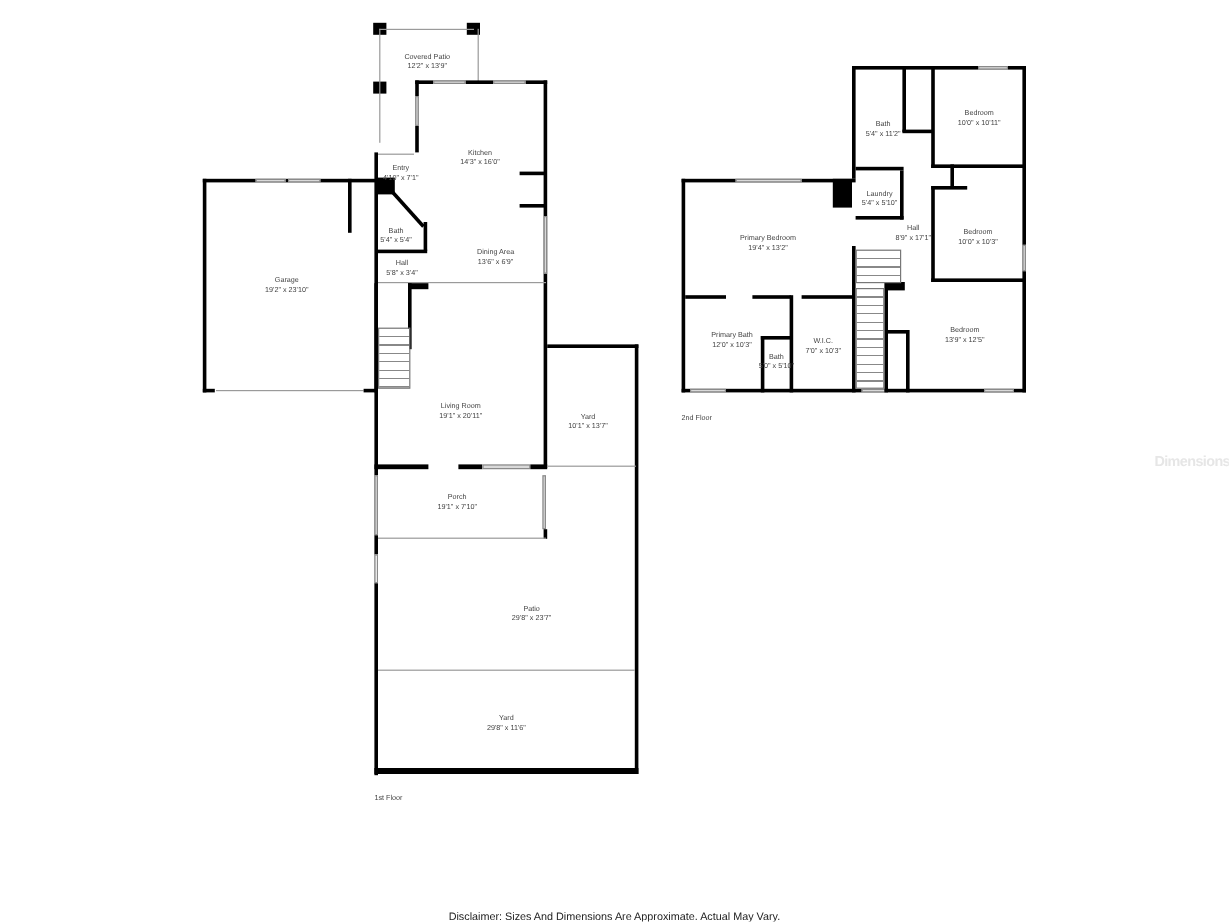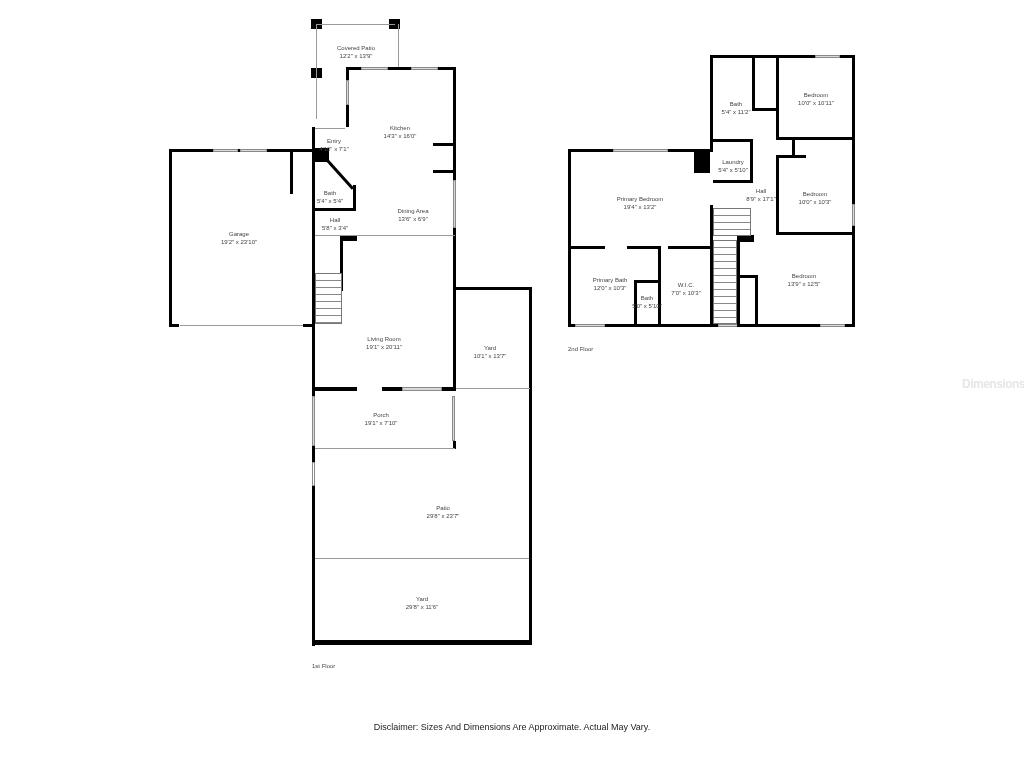--- a/index.html
+++ b/index.html
@@ -4,21 +4,21 @@
 <style>
   html,body{margin:0;padding:0;background:#ffffff;}
   body{width:1024px;height:768px;position:relative;overflow:hidden;font-family:"Liberation Sans",sans-serif;color:#333;}
   .wall{position:absolute;background:#000;}
   .thin{position:absolute;background:#9a9a9a;}
   .win{position:absolute;background:#d9d9d9;border:1px solid #8a8a8a;box-sizing:border-box;}
   .lbl{position:absolute;text-align:center;font-size:6px;line-height:8px;color:#444;transform:translateX(-50%);white-space:nowrap;}
   .floor-lbl{position:absolute;font-size:6px;color:#444;}
   .stairs{position:absolute;border:1px solid #777;box-sizing:border-box;
     background:repeating-linear-gradient(to bottom,#fff 0,#fff 6px,#888 6px,#888 7px);}
-  .disclaimer{position:absolute;left:0;width:1024px;top:722px;text-align:center;font-size:9px;color:#222;}
+  .disclaimer{position:absolute;left:0;width:1024px;top:759px;text-align:center;font-size:9px;color:#222;}
   .watermark{position:absolute;left:962px;top:377px;font-size:12px;font-weight:bold;color:#e6e6e6;letter-spacing:-0.5px;}
 </style>
 </head>
 <body>
 
 <div>
 
   <div class="wall" style="left:311px;top:19px;width:11px;height:10px;"></div>
   <div class="wall" style="left:389px;top:19px;width:11px;height:10px;"></div>
   <div class="wall" style="left:311px;top:68px;width:11px;height:10px;"></div>

